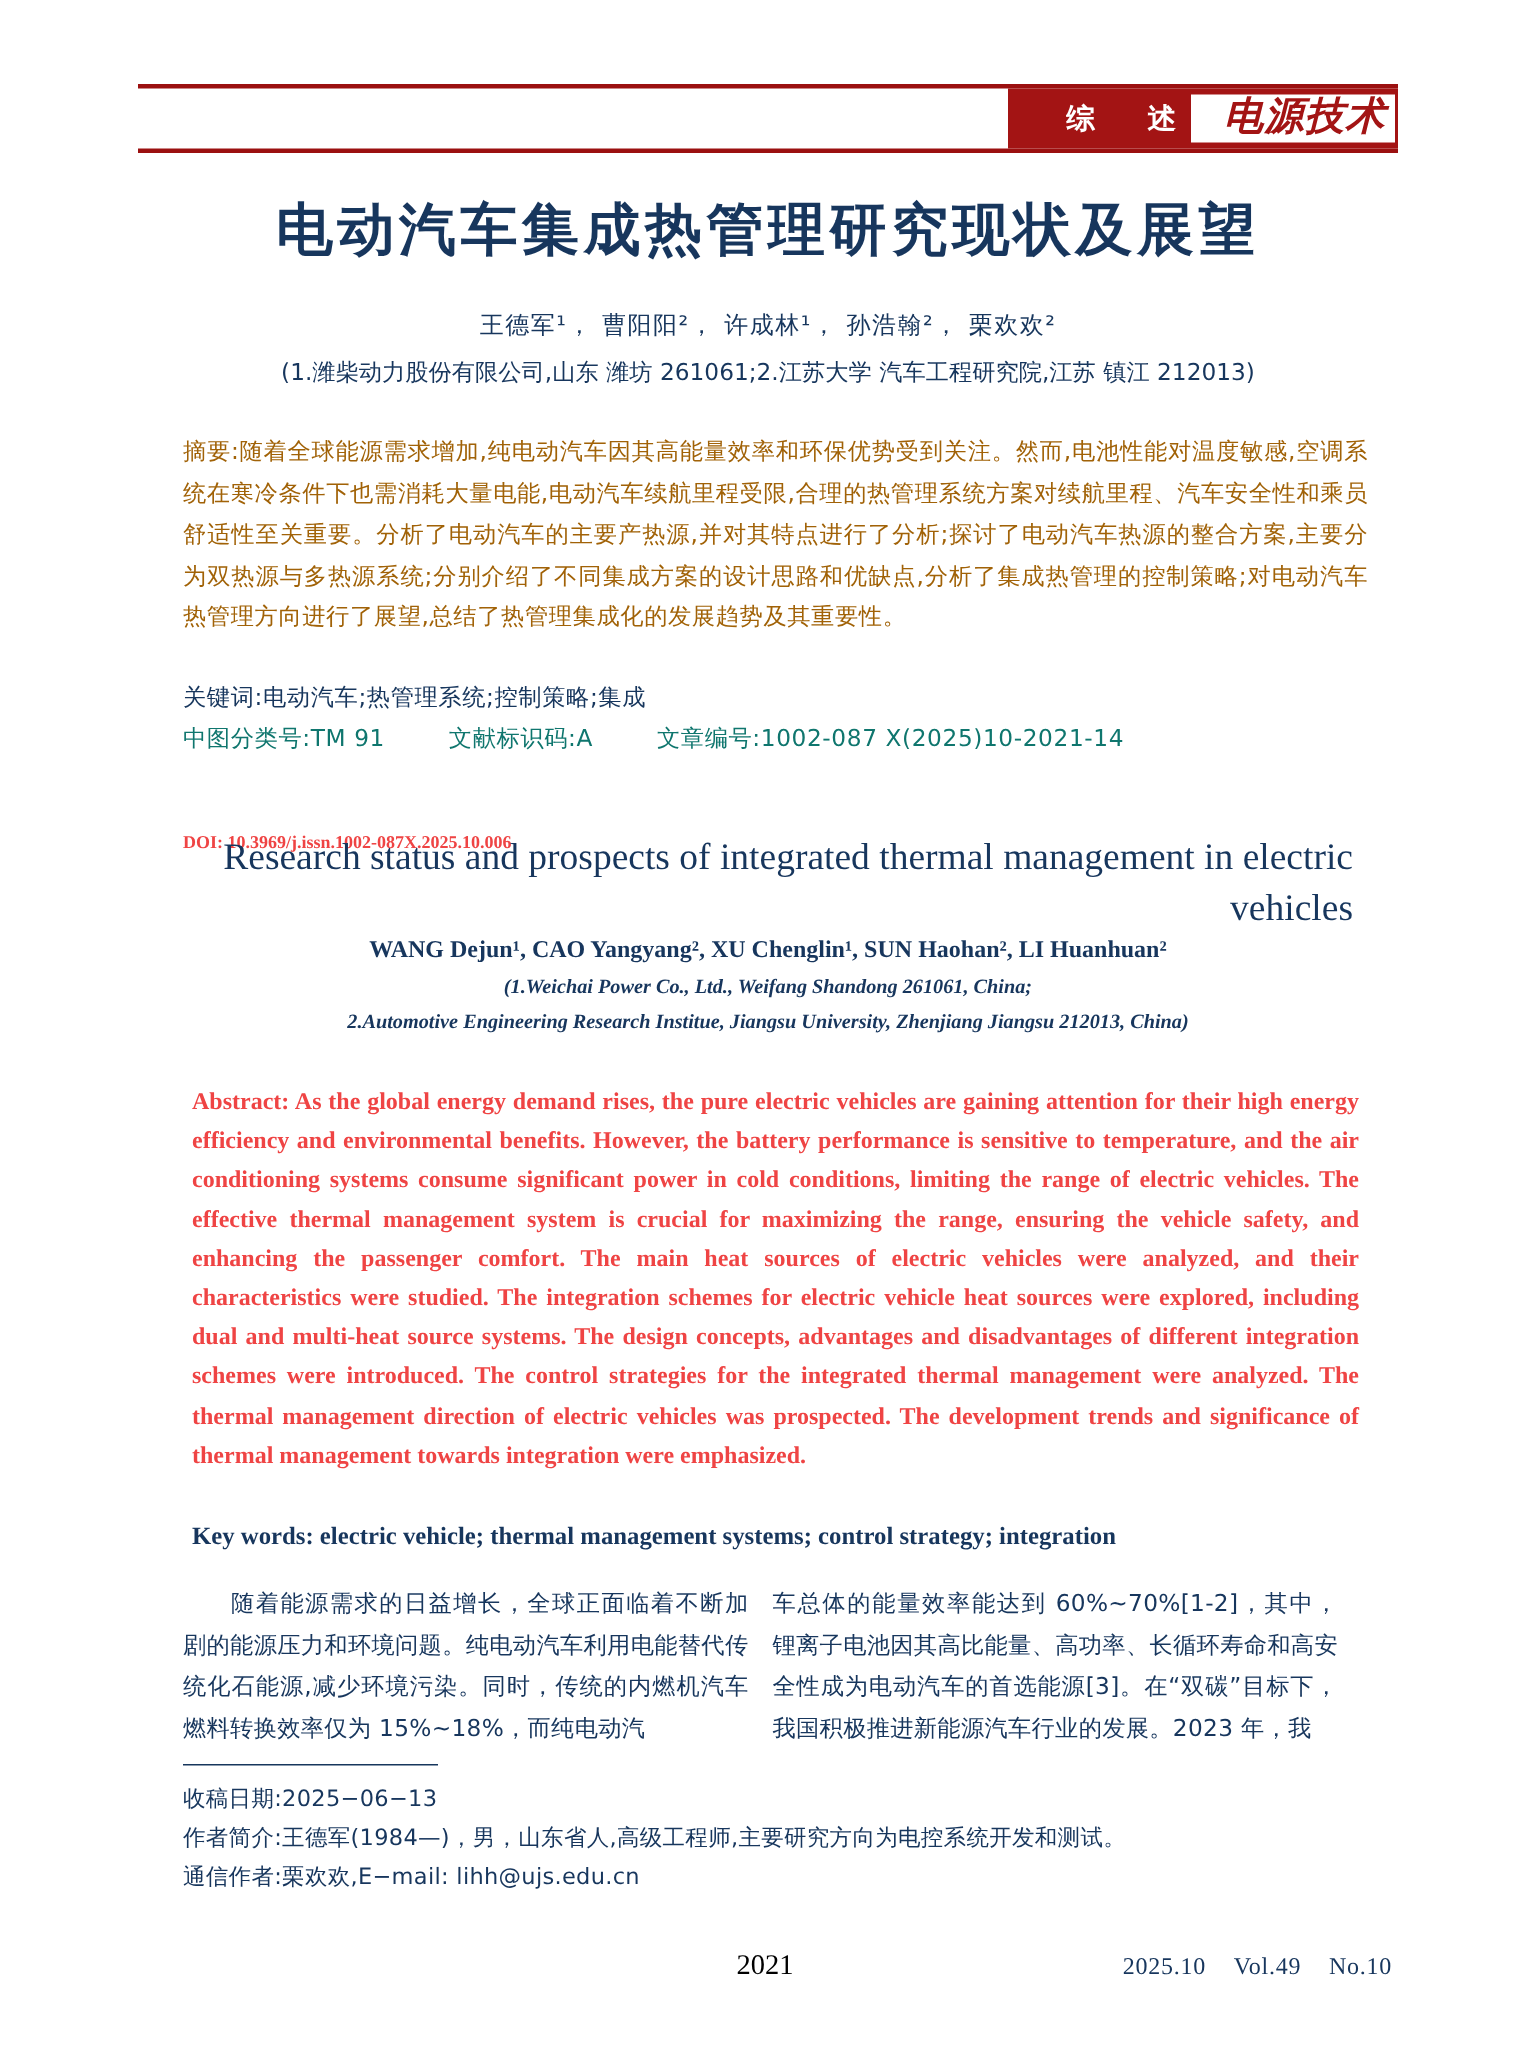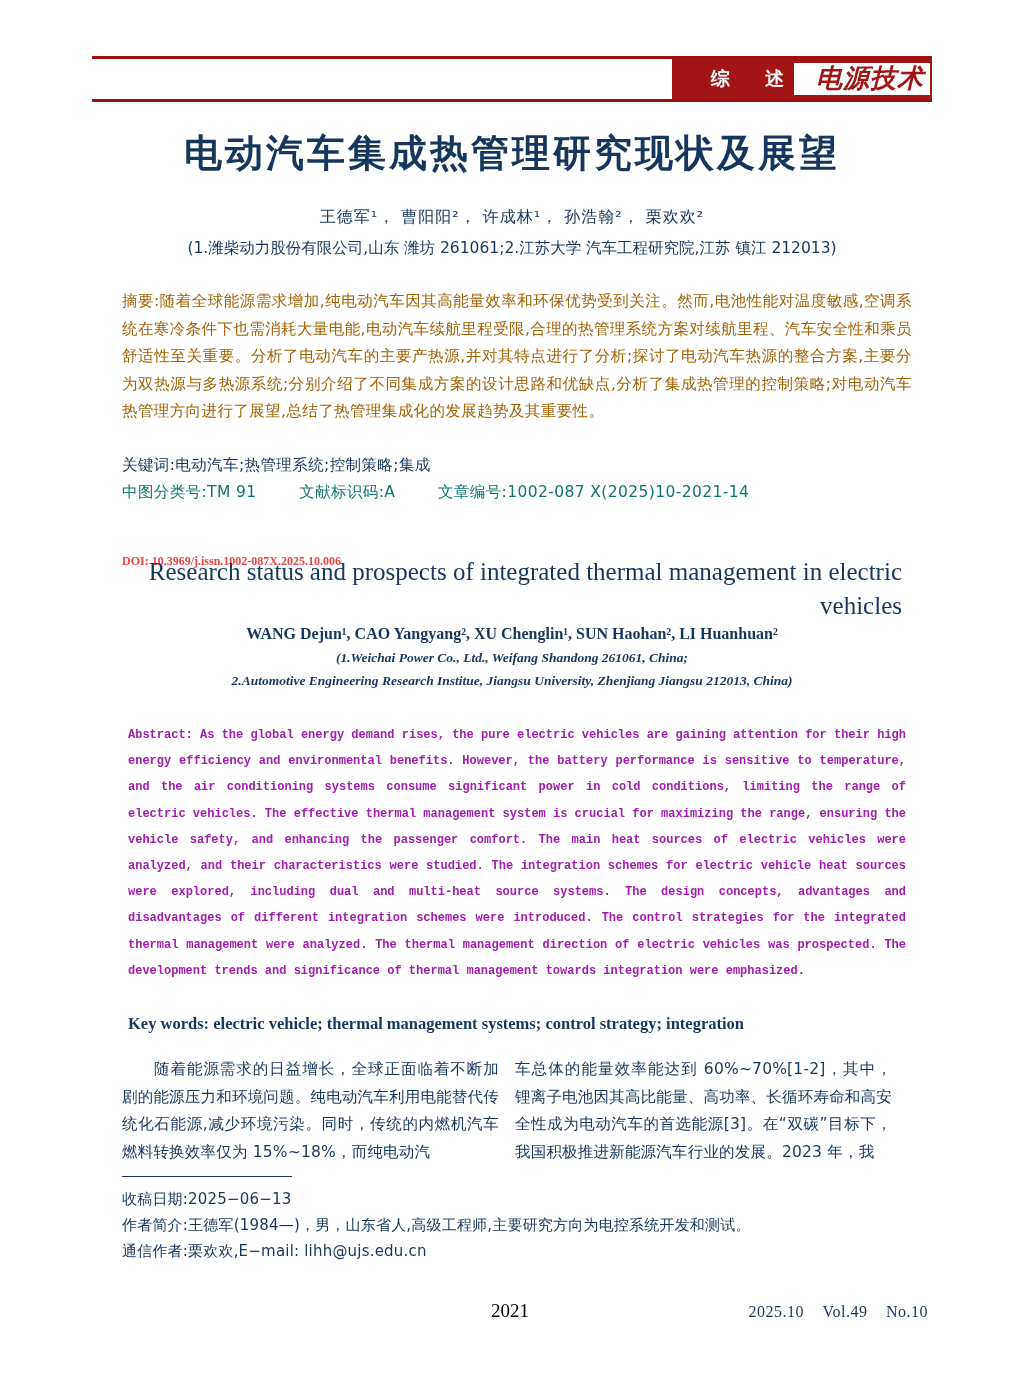--- a/index.html
+++ b/index.html
@@ -212,25 +212,25 @@
     font-size: 13.5px;
     color: #17365d;
   }
 
   
   .en-abstract {
     position: absolute;
     left: 128px;
     top: 722px;
     width: 778px;
-    font-family: Liberation Mono, monospace;
-    font-weight: bold;
-    font-size: 12px;
+    font-family: Liberation Serif, serif;
+    font-weight: bold;
+    font-size: 16px;
     line-height: 26.2px;
-    color: #a21caf;
+    color: #ef4444;
     text-align: justify;
     text-justify: inter-word;
   }
   .en-keywords {
     position: absolute;
     left: 128px;
     top: 1014px;
     width: 778px;
     font-family: "Liberation Serif", serif;
     font-weight: bold;

